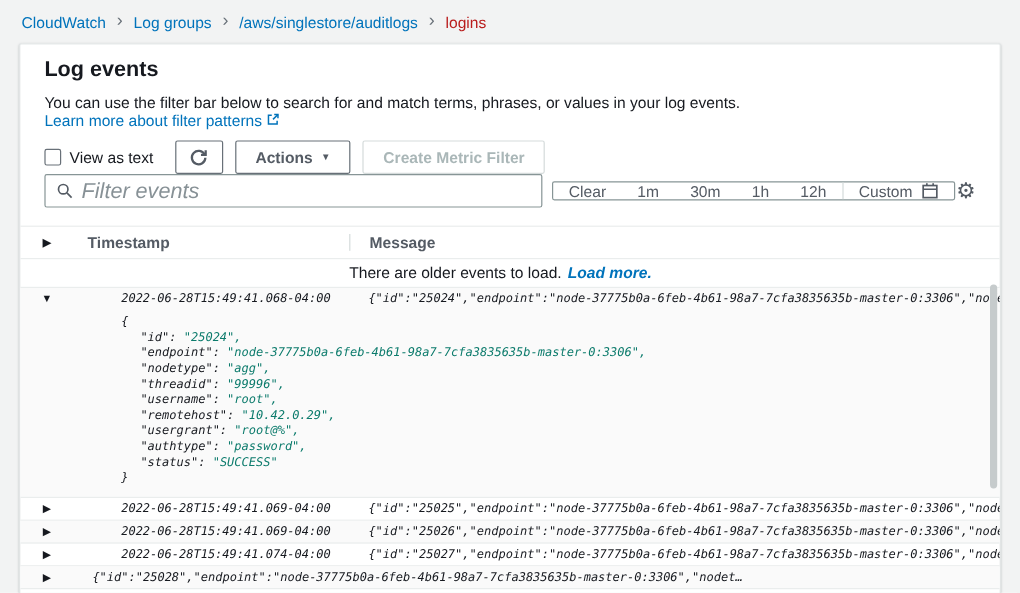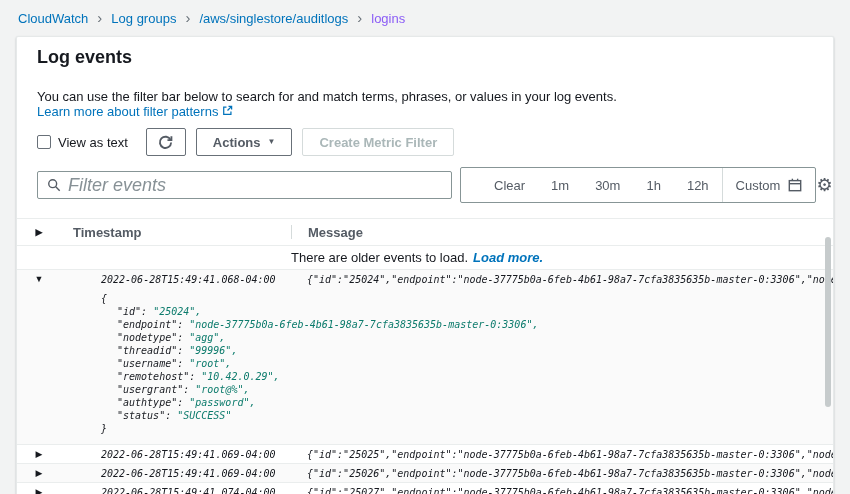--- a/index.html
+++ b/index.html
@@ -7,53 +7,53 @@
   body {
     background:#f2f3f3;
     font-family:"Liberation Sans", sans-serif;
     color:#16191f;
     font-size:13px;
   }
   
   .breadcrumb { display:flex; align-items:center; gap:9px; padding:11px 18px 10px; font-size:13px; }
   .breadcrumb a { color:#0073bb; text-decoration:none; cursor:pointer; }
   .breadcrumb .sep { color:#687078; font-size:15px; line-height:1; position:relative; top:-1px; }
-  .breadcrumb .current { color:#8b5cf6; }
+  .breadcrumb .current { color:#b91c1c; }
   
   .card {
     margin:0 16px; background:#ffffff; position:relative;
     border:1px solid #e6e9e9; border-radius:2px;
     box-shadow:0 1px 2px rgba(0,28,36,.25);
     padding-top:10px; height:520px;
   }
   .pad { padding-left:20px; padding-right:20px; }
-  .title { font-size:18px; font-weight:bold; margin-bottom:21px; }
+  .title { font-size:18px; font-weight:bold; margin-bottom:10px; }
   .desc { font-size:13px; margin-bottom:9px; color:#16191f; }
   a.link { color:#0073bb; text-decoration:none; cursor:pointer; white-space:nowrap; }
   
-  .controls { display:flex; align-items:center; gap:10px; margin-bottom:11px; }
+  .controls { display:flex; align-items:center; gap:10px; }
   .cb-wrap { display:flex; align-items:center; gap:7px; font-size:13px; margin-right:8px; cursor:pointer; }
   .checkbox { width:14px; height:14px; border:1px solid #687078; border-radius:2px; background:#fff; flex:none; }
   .btn {
     height:28px; background:#fff; border:1px solid #687078; border-radius:2px;
     color:#545b64; font-weight:bold; font-size:13px; padding:13px 16px;
     display:inline-flex; align-items:center; gap:7px; cursor:pointer; font-family:inherit;
   }
   .btn.icon-only { width:40px; justify-content:center; padding:0; }
   .btn.disabled { color:#aab7b8; border-color:#d5dbdb; cursor:default; }
   .caret { font-size:8px; line-height:1; }
   
   .filter-row { display:flex; align-items:center; margin-bottom:15px; }
   .search {
     flex:0 0 415px; height:28px; border:1px solid #879596; border-radius:2px;
     display:flex; align-items:center; padding:0 9px; gap:7px; background:#fff;
   }
   .search input { border:none; outline:none; flex:1; font-size:18px; font-family:inherit; background:transparent; color:#14532d; }
   .search input::placeholder { font-style:italic; color:#879196; }
-  .range-group { display:flex; align-items:stretch; height:36px; border:1px solid #879596; border-radius:2px; margin-left:8px; background:#fff;padding-left:20px; }
+  .range-group { display:flex; align-items:stretch; height:16px; border:1px solid #879596; border-radius:2px; margin-left:8px; background:#fff; }
   .range-btn { background:transparent; border:none; font-size:13px; color:#545b64; padding:0 13px; cursor:pointer; display:flex; align-items:center; gap:8px; font-family:inherit; }
   .range-btn.custom { border-left:1px solid #d5dbdb; }
   .gear { margin-left:auto; font-size:18px; color:#545b64; cursor:pointer; line-height:1; user-select:none; }
   
   .table { border-top:1px solid #eaeded; font-size:13px; }
   .thead { display:flex; align-items:center; height:27px; border-bottom:1px solid #eaeded; color:#545b64; font-weight:bold; }
   .col-arrow { width:44px; display:flex; justify-content:center; flex:none; }
   .col-ts { width:230px; padding-left:12px; flex:none; }
   .hdiv { width:1px; height:14px; background:#d5dbdb; flex:none; }
   .col-msg { flex:1; padding-left:16px; min-width:0; }

